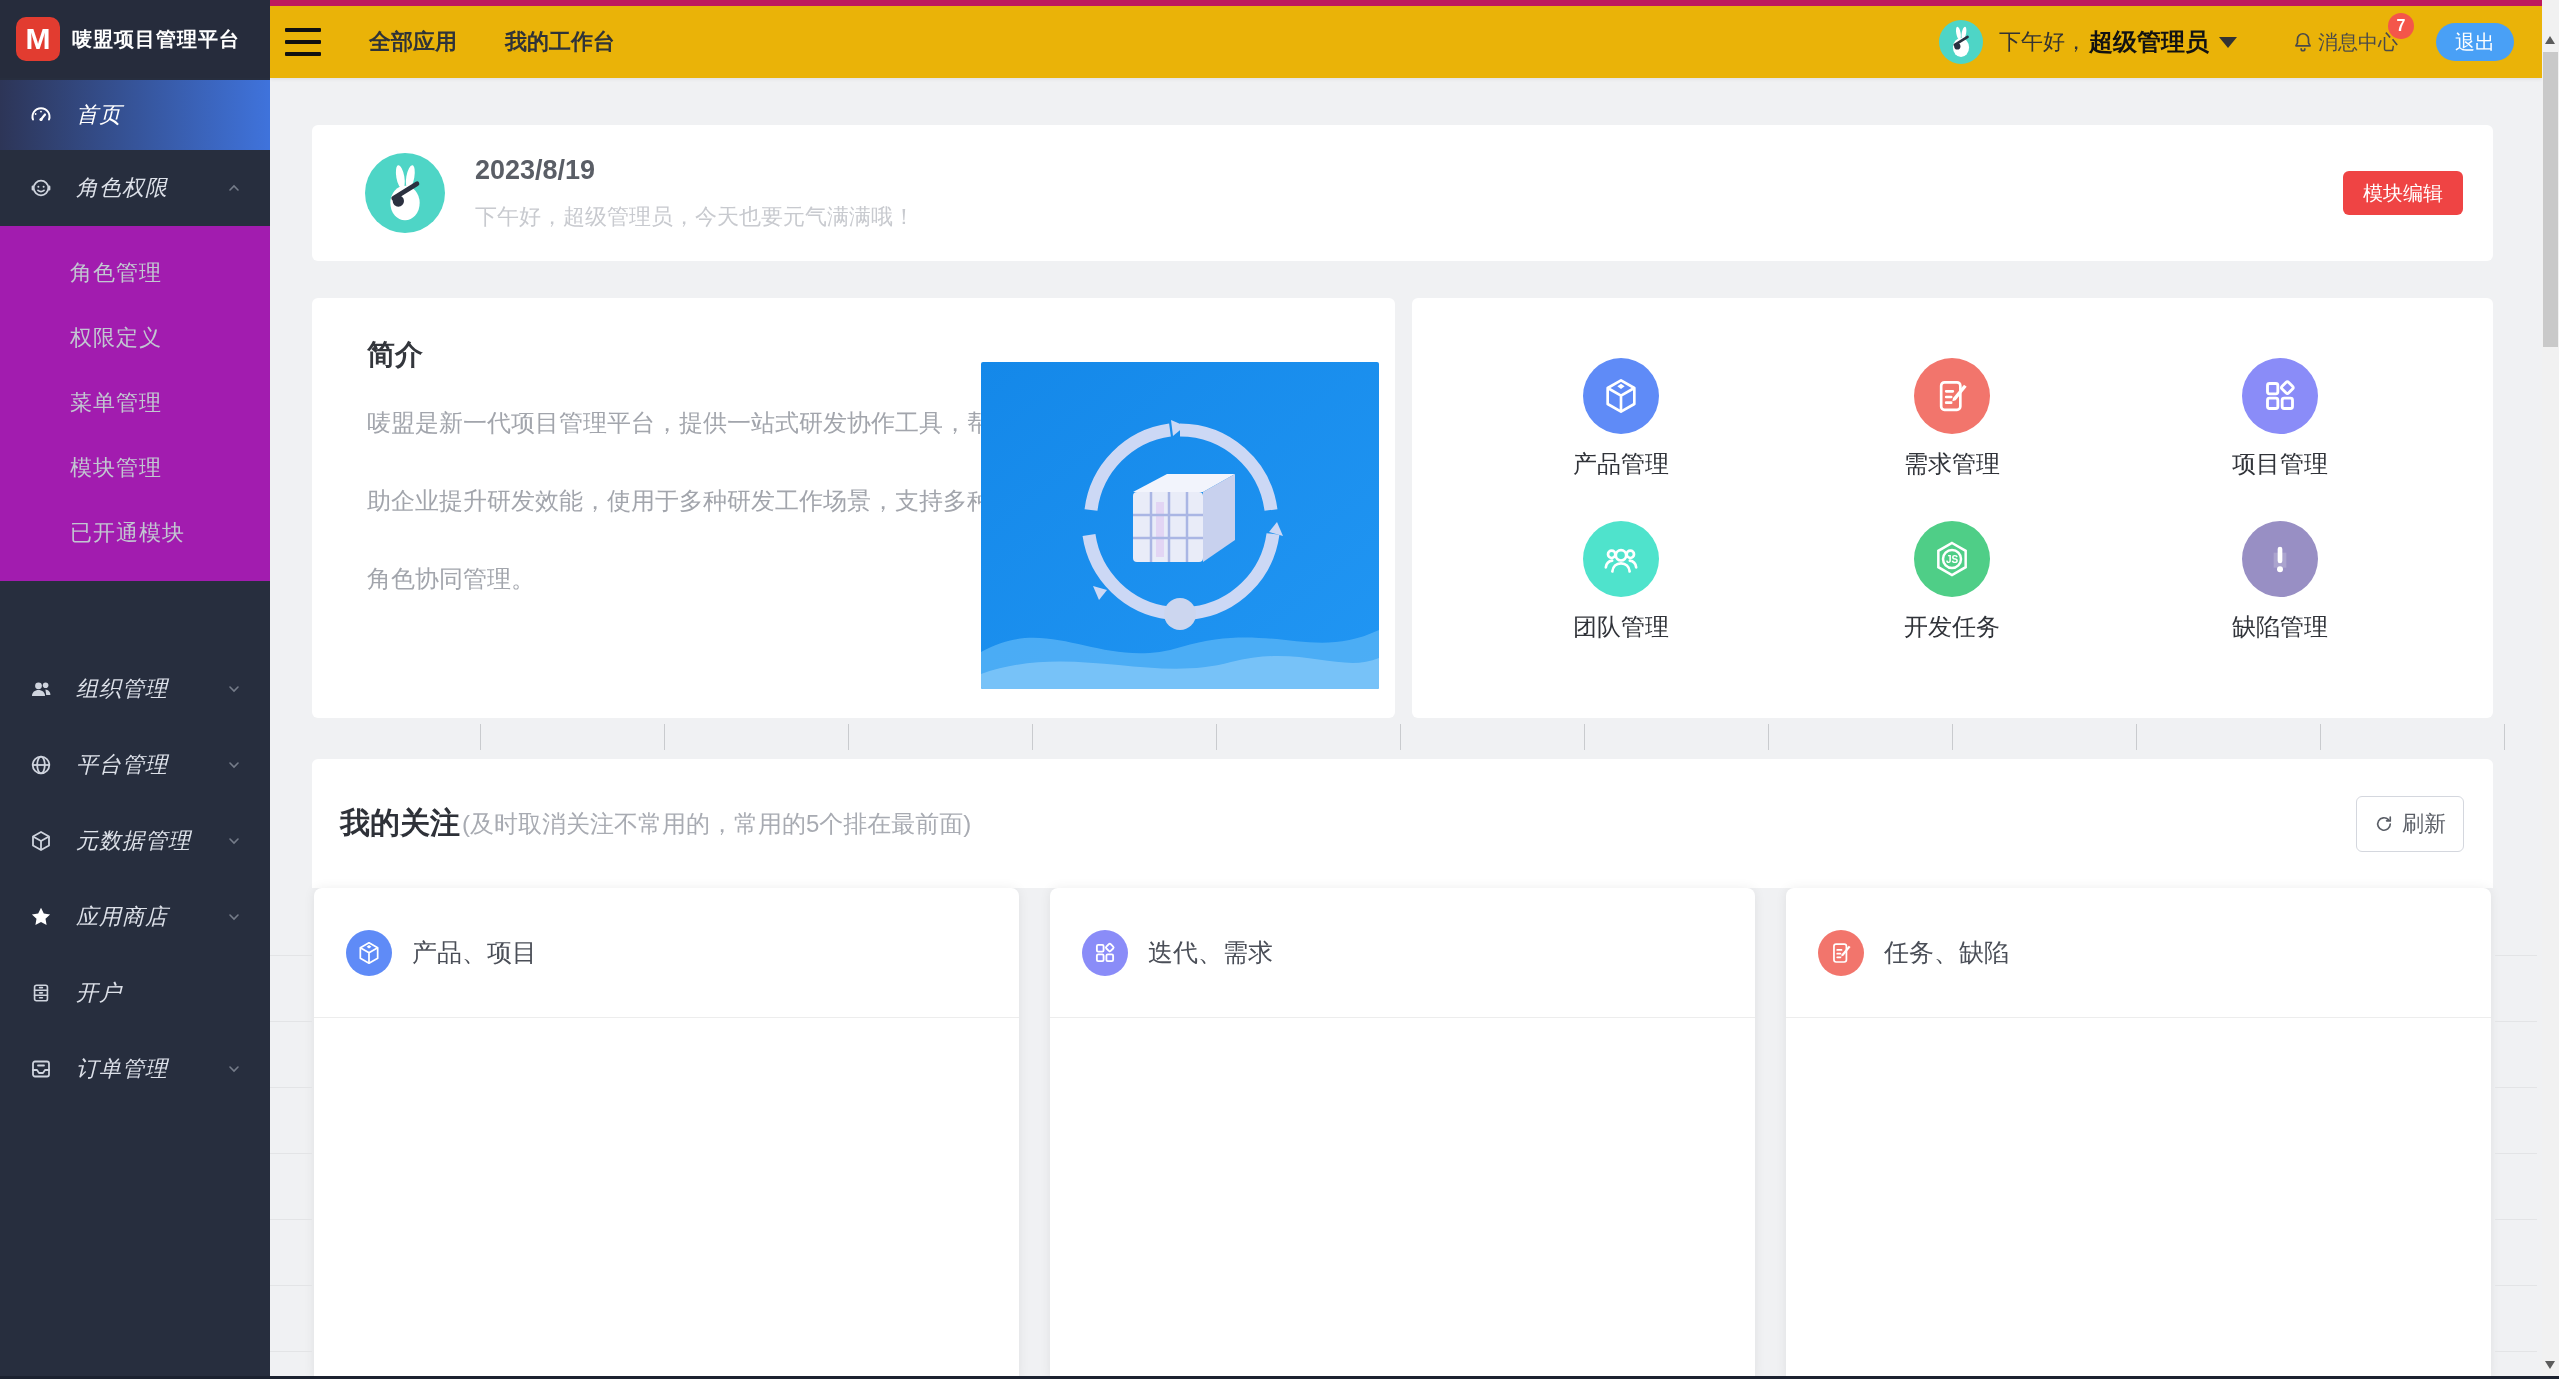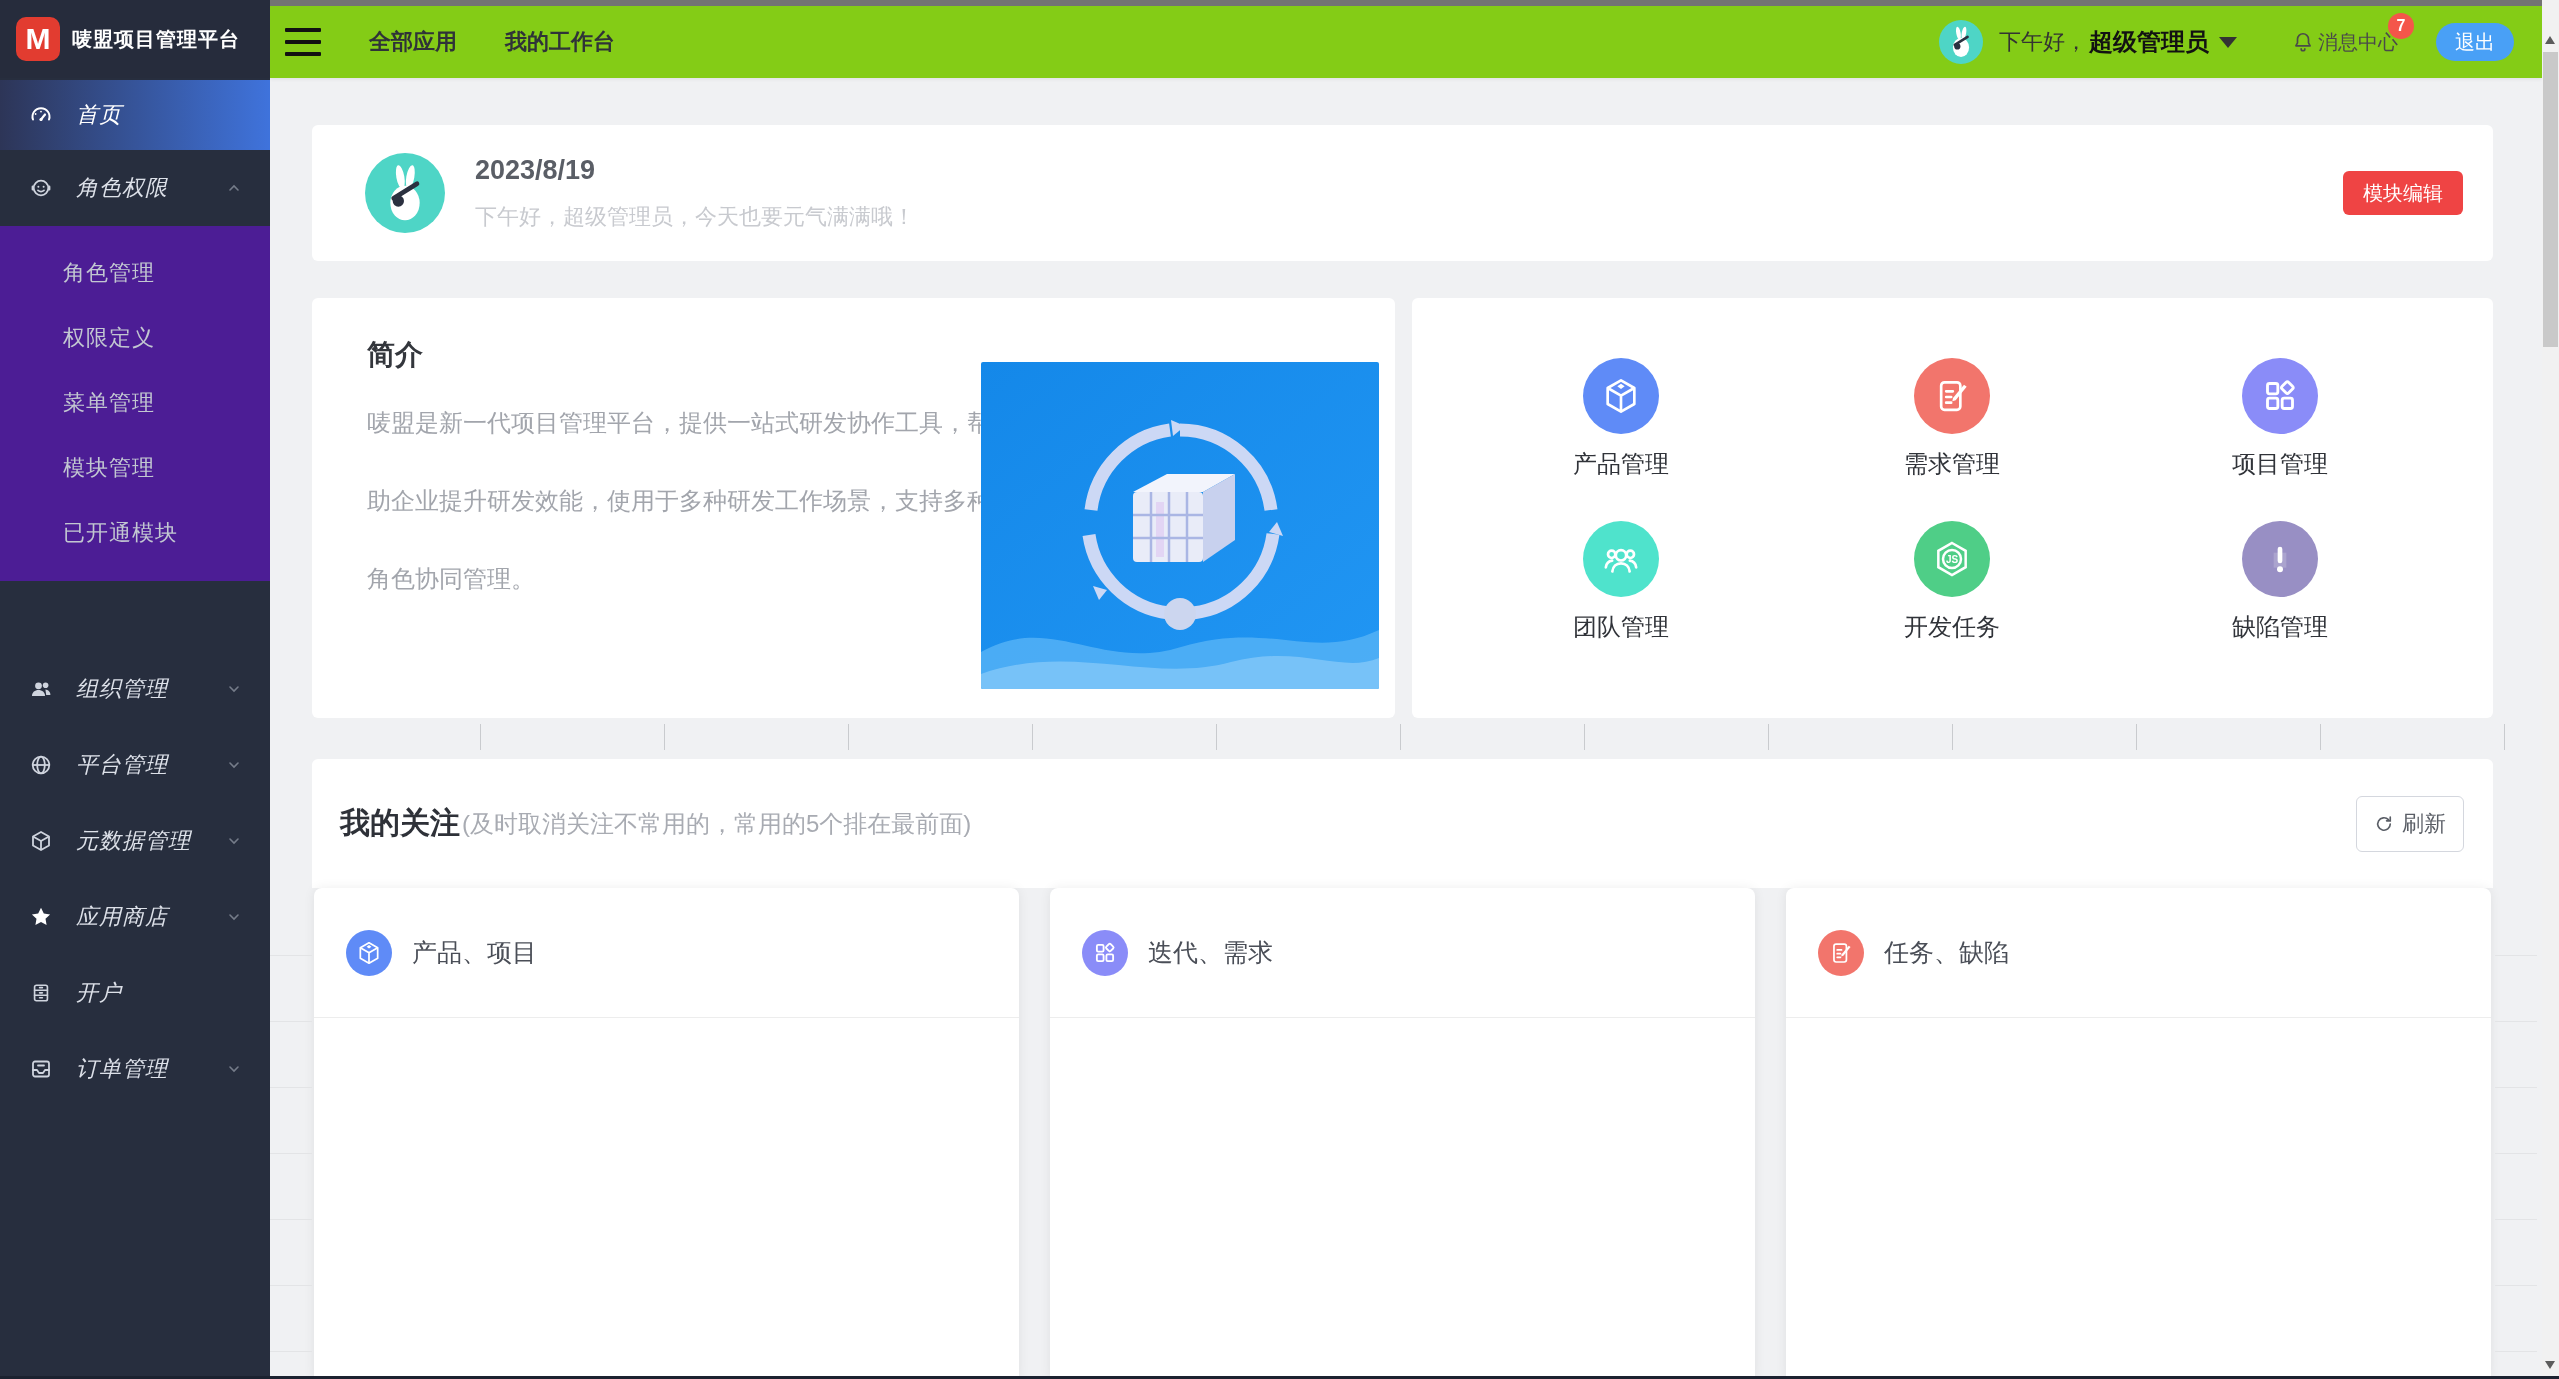--- a/index.html
+++ b/index.html
@@ -13,28 +13,28 @@
   .logo-sq { width:44px; height:44px; border-radius:10px; background:#e23c30; color:#fff;
     display:flex; align-items:center; justify-content:center; font-size:30px; font-weight:bold; }
   .brand { color:#ffffff; font-size:20px; font-weight:bold; margin-left:12px; letter-spacing:1px; }
   .sitem { position:relative; height:76px; display:flex; align-items:center; cursor:pointer; }
   .sitem.home { height:70px; margin-top:2px;
     background:linear-gradient(90deg,#2d3557 0%,#3f73dc 100%); }
   .sicon { position:absolute; left:28px; width:26px; height:26px; display:flex; align-items:center; justify-content:center; }
   .slabel { position:absolute; left:76px; font-size:22px; color:#dde1e9; letter-spacing:1px;font-style:italic; }
   .sitem.home .slabel { color:#ffffff; }
   .schev { position:absolute; right:28px; width:16px; height:16px; opacity:.75; }
-  .submenu { background:#4c1d95; padding:14px 0 16px 5px; }
+  .submenu { background:#a21caf; padding:14px 0 16px 12px; }
   .subitem { height:65px; display:flex; align-items:center; padding-left:58px; cursor:pointer; }
   .subitem span { font-size:22px; color:#c2c7d1; letter-spacing:1px; }
   .gap70 { height:70px; }
 
   
-  .topbar { position:absolute; left:270px; top:0; width:2272px; height:78px; background:#84cc16;
-    border-top:6px solid #737373; z-index:4; display:flex; align-items:center;
+  .topbar { position:absolute; left:270px; top:0; width:2272px; height:78px; background:#eab308;
+    border-top:6px solid #be185d; z-index:4; display:flex; align-items:center;
     box-shadow:0 1px 4px rgba(0,0,0,0.08); }
   .hamburger { margin-left:15px; width:36px; height:28px; display:flex; flex-direction:column;
     justify-content:space-between; cursor:pointer; }
   .hamburger div { height:4px; background:#111; border-radius:1px; }
   .toptab { font-size:22px; color:#2f3338; font-weight:600; margin-left:48px; cursor:pointer; }
   .top-right { margin-left:auto; display:flex; align-items:center; padding-right:28px; }
   .avatar-sm { width:44px; height:44px; border-radius:50%; background:#4ed5c6; position:relative; overflow:hidden; }
   .greet { margin-left:16px; font-size:22px; color:#333; display:flex; align-items:center; cursor:pointer; }
   .greet b { font-size:24px; color:#121212; margin-left:2px; }
   .caret-down { width:0; height:0; margin-left:10px; border-left:9px solid transparent;

